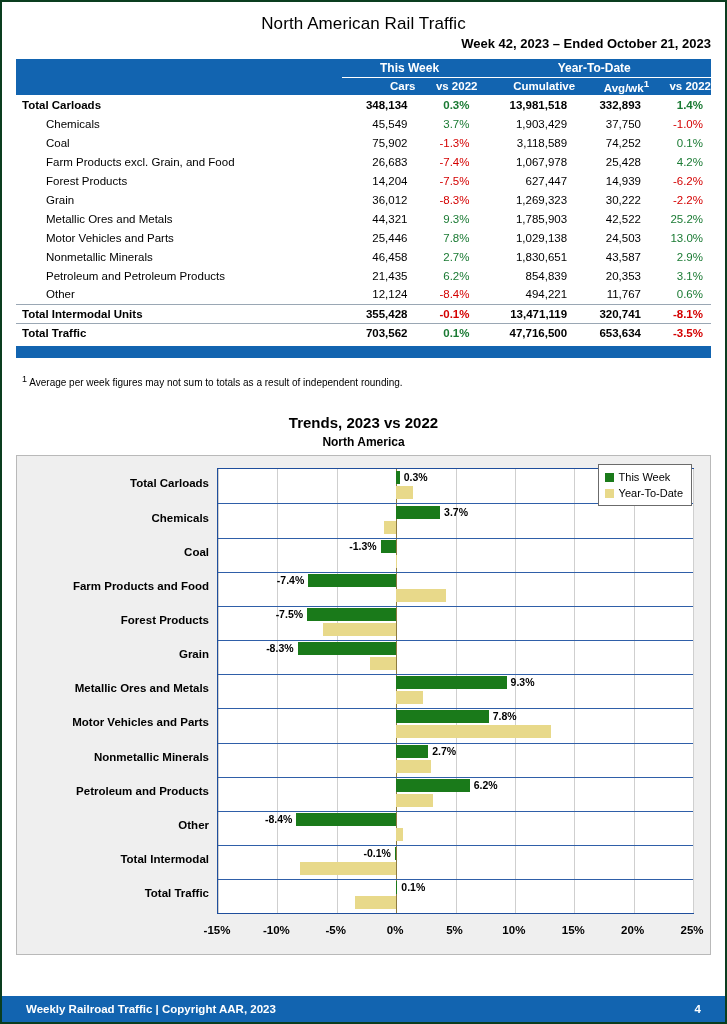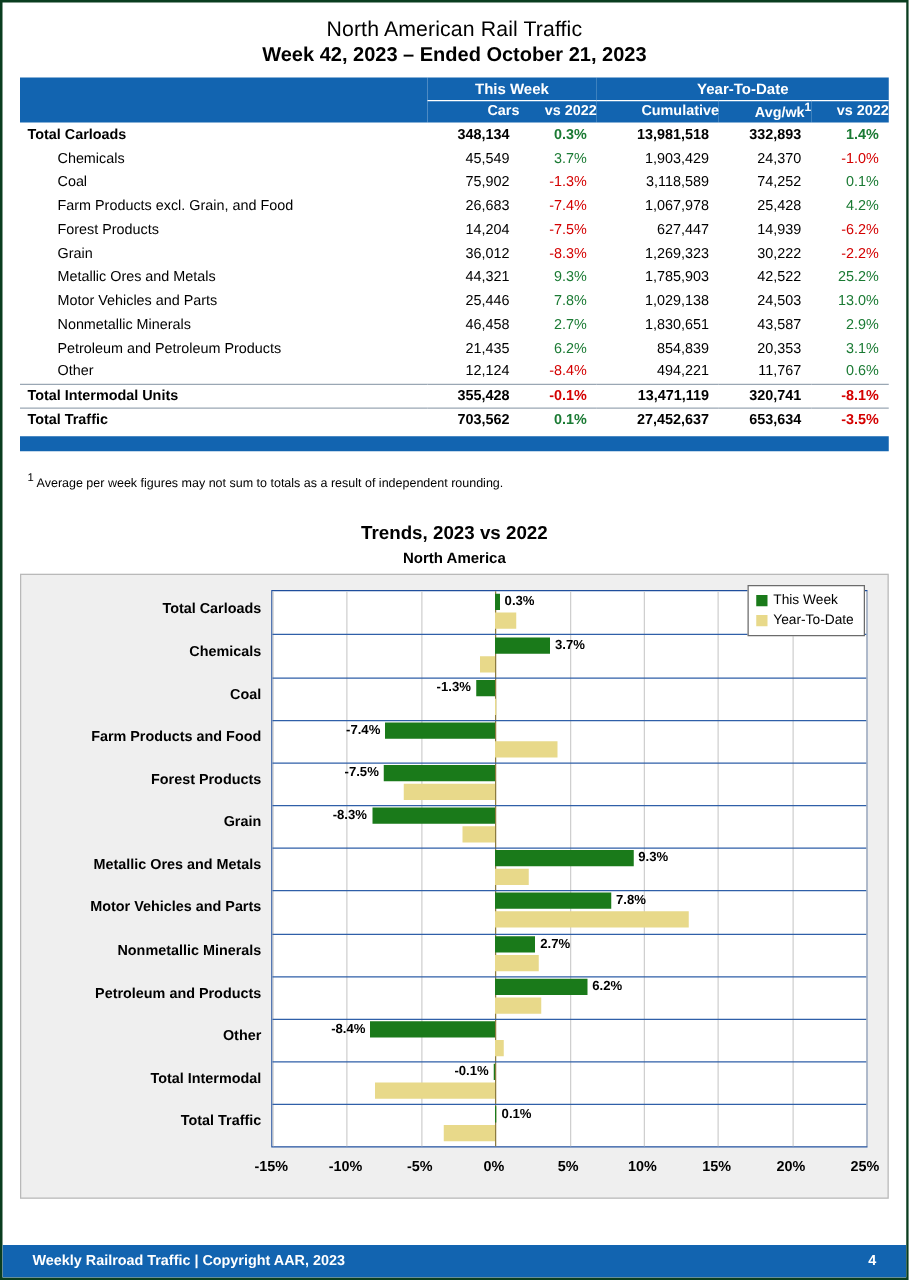--- a/index.html
+++ b/index.html
@@ -25,22 +25,22 @@
   
   .doc-title {
     text-align: center;
     font-size: 17px;
     font-weight: normal;
     color: #000;
     margin: 4px 0 2px 0;
     letter-spacing: 0.1px;
   }
   .doc-subtitle {
-    text-align: center;
-    font-size: 16px;
+    text-align: right;
+    font-size: 13px;
     font-weight: bold;
     color: #000;
     margin-bottom: 8px;
   }
 
   
   table.main {
     width: 100%;
     border-collapse: collapse;
     font-size: 11.5px;
@@ -242,21 +242,21 @@
           <td class="num bold">13,981,518</td>
           <td class="num bold">332,893</td>
           <td class="num bold pos">1.4%</td>
         </tr>
 
         <tr>
           <td class="row-cat indent">Chemicals</td>
           <td class="num">45,549</td>
           <td class="num pos">3.7%</td>
           <td class="num">1,903,429</td>
-          <td class="num">24,370</td>
+          <td class="num">37,750</td>
           <td class="num neg">-1.0%</td>
         </tr>
 
         <tr>
           <td class="row-cat indent">Coal</td>
           <td class="num">75,902</td>
           <td class="num neg">-1.3%</td>
           <td class="num">3,118,589</td>
           <td class="num">74,252</td>
           <td class="num pos">0.1%</td>
@@ -340,21 +340,21 @@
           <td class="num bold neg">-0.1%</td>
           <td class="num bold">13,471,119</td>
           <td class="num bold">320,741</td>
           <td class="num bold neg">-8.1%</td>
         </tr>
 
         <tr class="sep-top">
           <td class="row-cat bold">Total Traffic</td>
           <td class="num bold">703,562</td>
           <td class="num bold pos">0.1%</td>
-          <td class="num bold">27,452,637</td>
+          <td class="num bold">47,716,500</td>
           <td class="num bold">653,634</td>
           <td class="num bold neg">-3.5%</td>
         </tr>
       </tbody>
     </table>
 
     <div class="footer-blue"></div>
 
     <div class="fn">
       <sup>1</sup>

